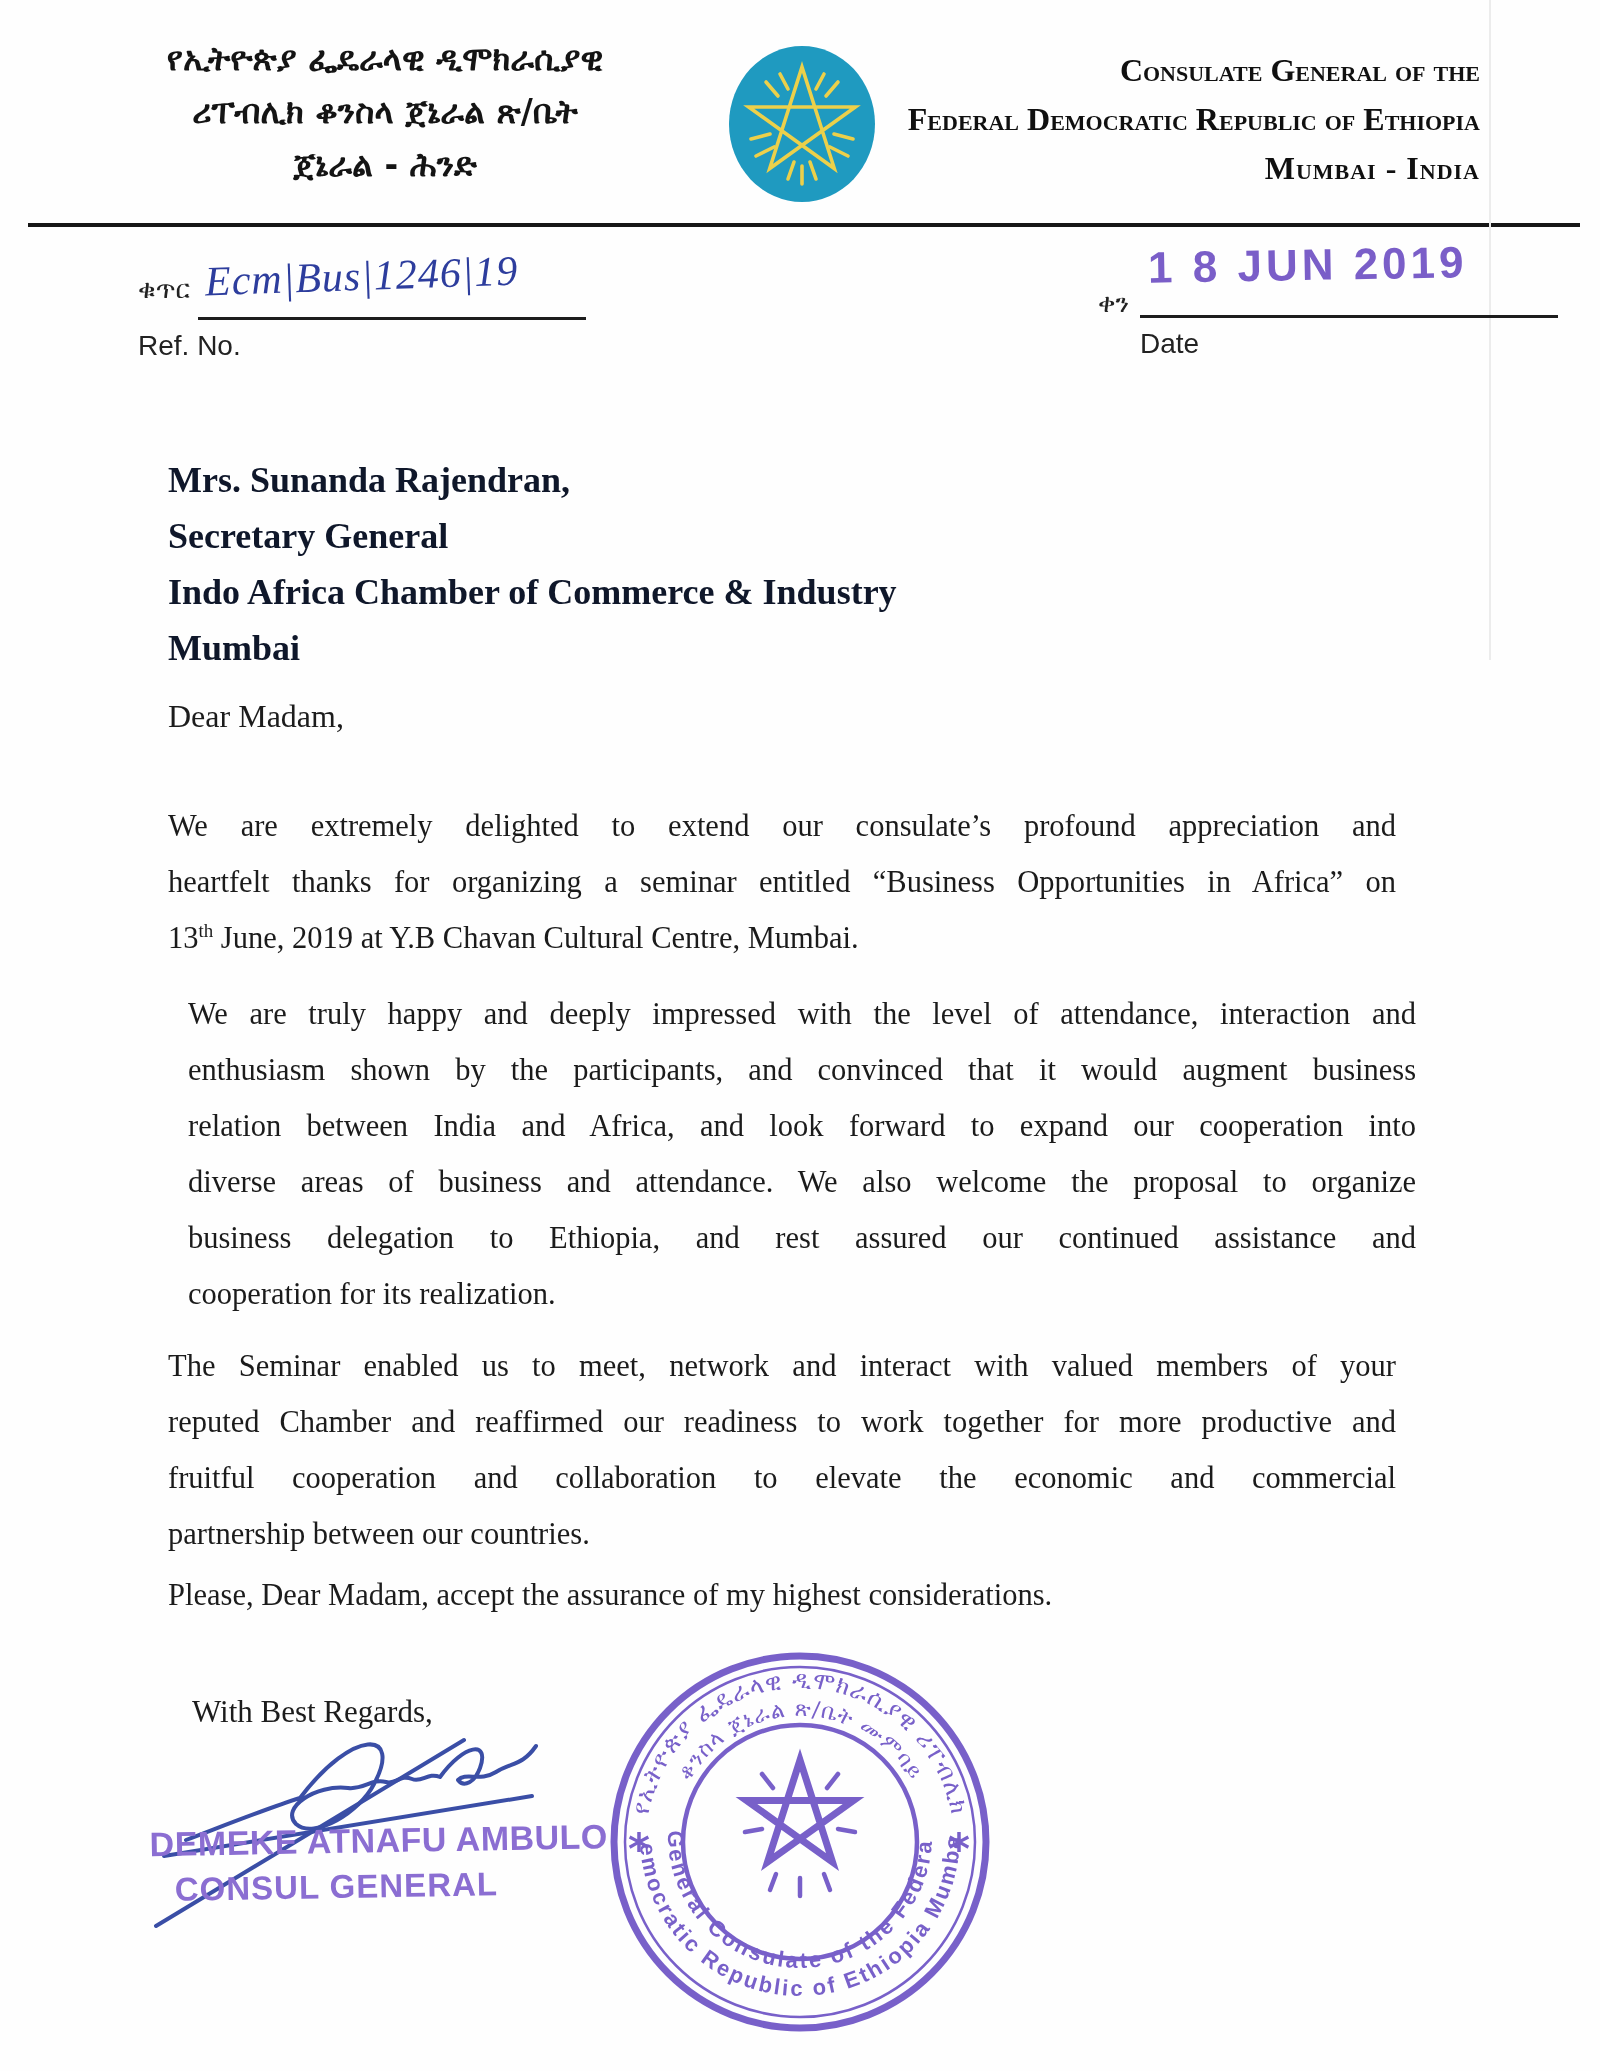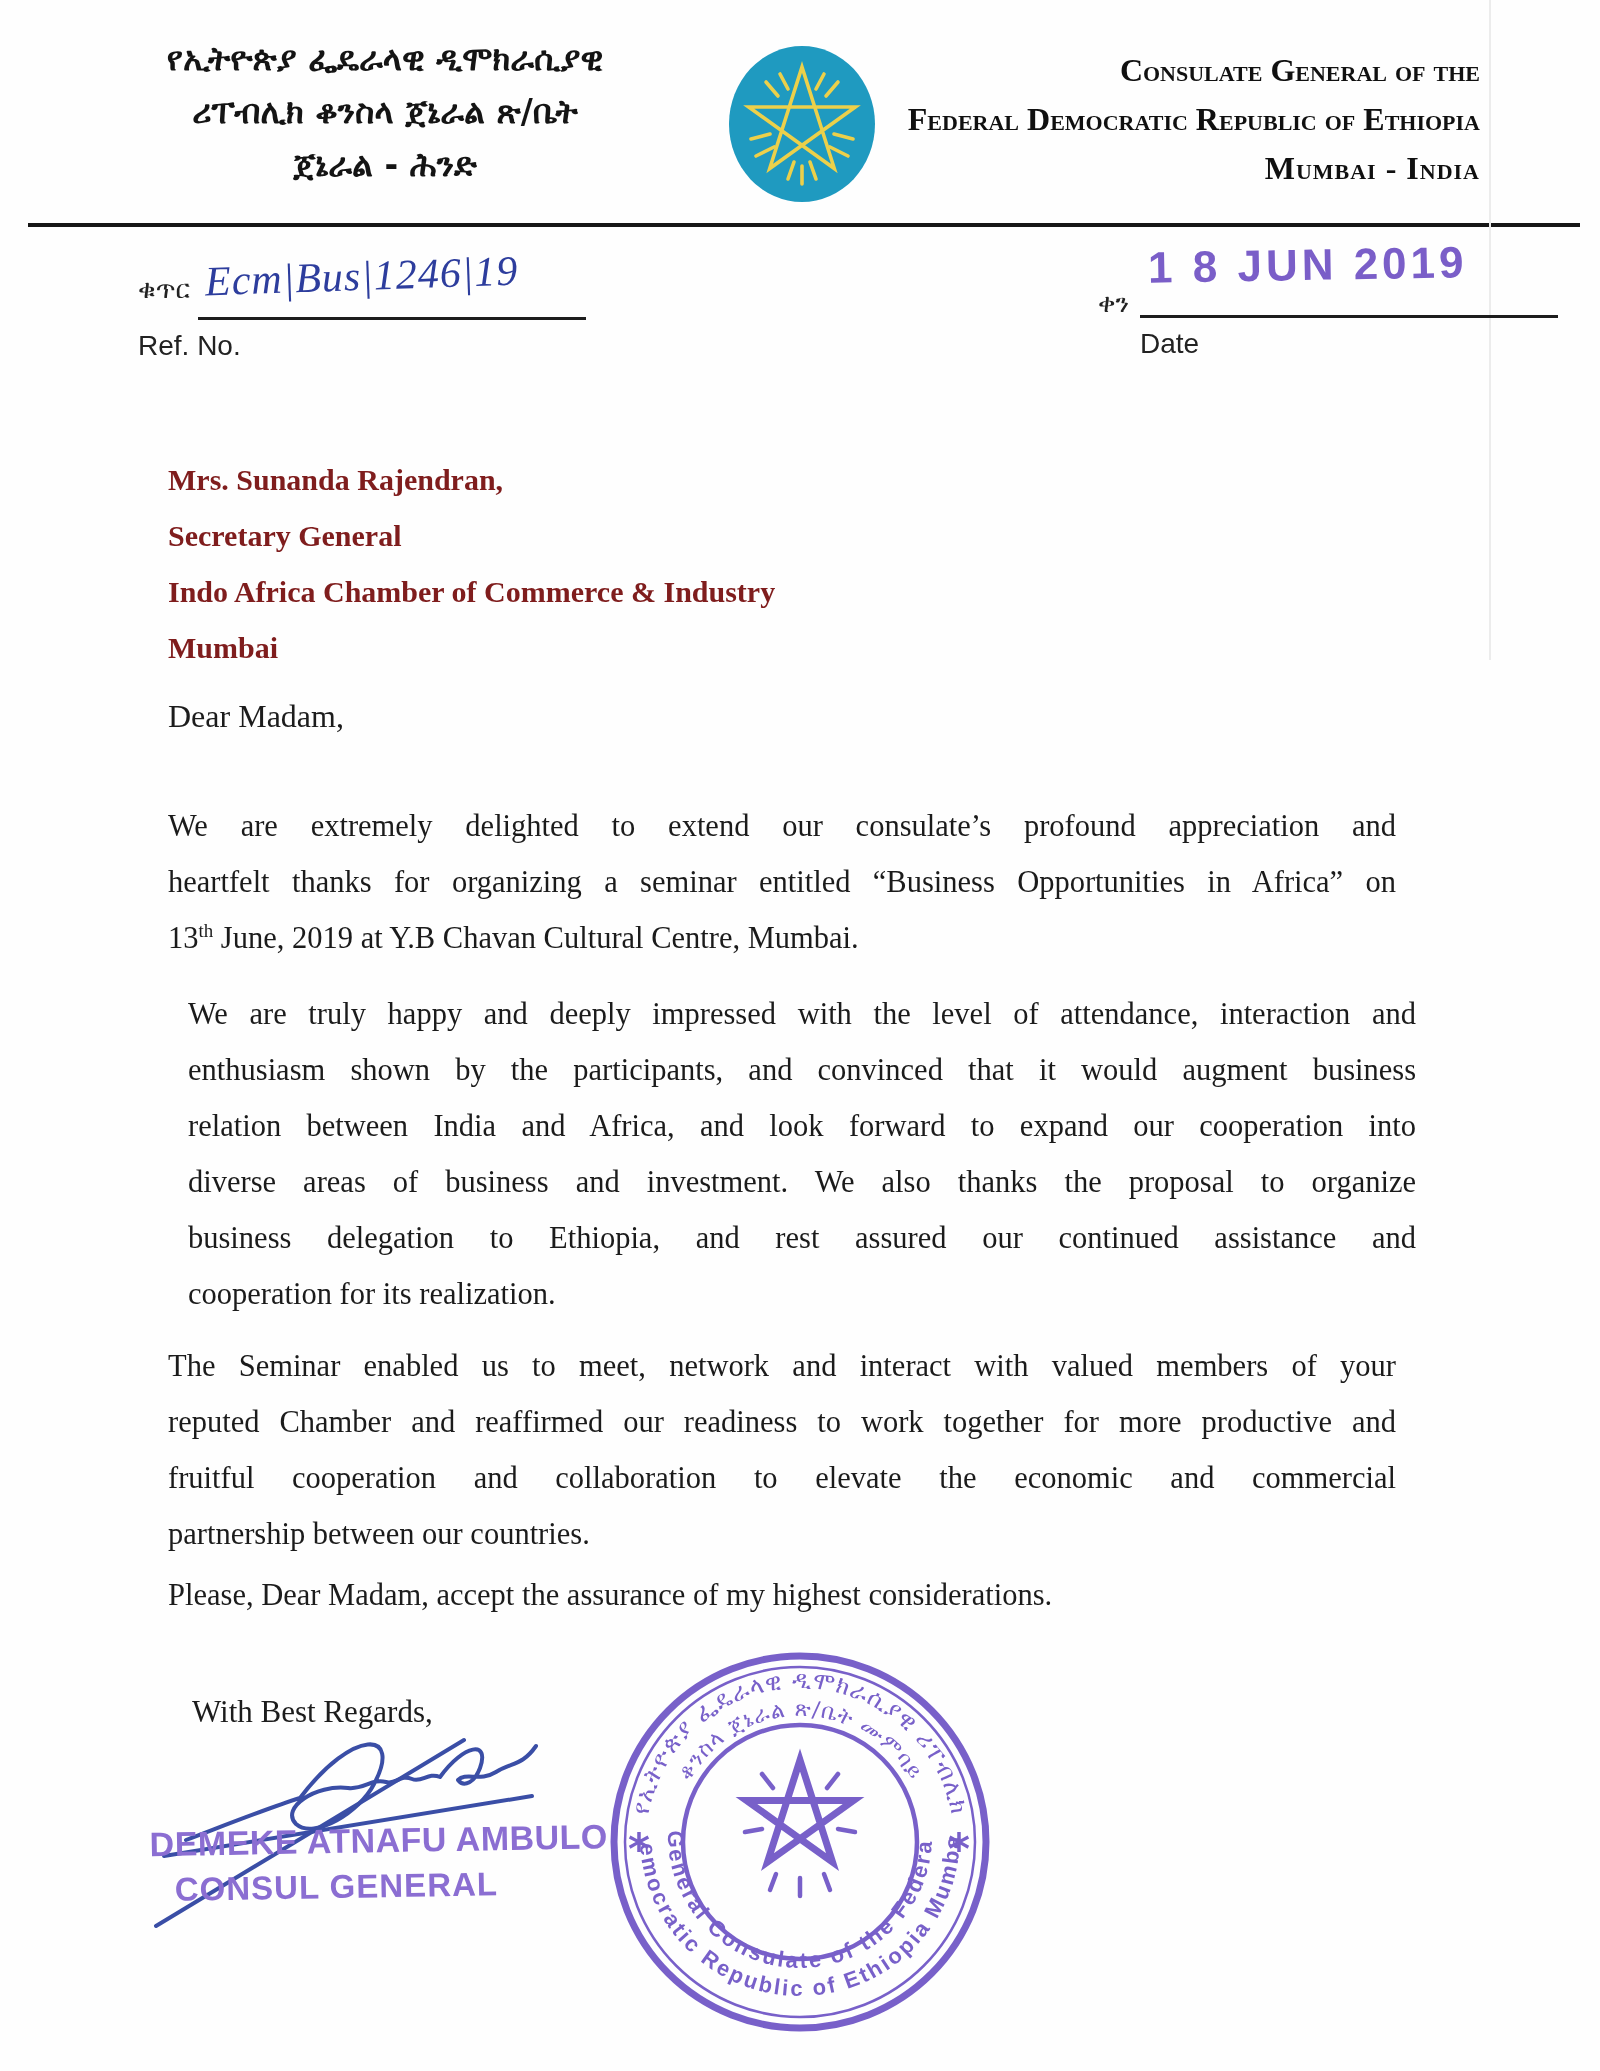--- a/index.html
+++ b/index.html
@@ -23,21 +23,21 @@
   .ref-value{left:205px;top:252px;font-family:"Liberation Serif",serif;font-style:italic;
       font-size:42px;color:#2d3d9d;transform:rotate(-2deg);letter-spacing:1px;}
   .ref-underline{left:198px;top:317px;width:388px;height:3px;background:#1d1d1d;}
   .ref-label-eng{left:138px;top:330px;font-family:"Liberation Sans",sans-serif;font-size:28px;color:#222;}
   .date-label-amh{left:1098px;top:276px;margin-top:12px;}
   .date-stamp{left:1148px;top:240px;font-family:"Liberation Sans",sans-serif;font-weight:bold;
       font-size:44px;color:#7a5ec8;letter-spacing:4px;transform:rotate(-1deg);white-space:nowrap;}
   .date-underline{left:1140px;top:315px;width:418px;height:3px;background:#1d1d1d;}
   .date-label-eng{left:1140px;top:328px;font-family:"Liberation Sans",sans-serif;font-size:28px;color:#222;}
   
-  .recipient{left:168px;top:452px;width:900px;font-weight:bold;font-size:30px;line-height:56px;color:#7f1d1d;}
+  .recipient{left:168px;top:452px;width:900px;font-weight:bold;font-size:36px;line-height:56px;color:#0f172a;}
   .recipient .city{text-decoration-thickness:3px;text-underline-offset:6px;}
   .salutation{left:168px;top:698px;font-size:32px;}
   
   .bodycol{left:168px;width:1228px;font-size:30.5px;color:#1b1b1b;}
   .p1{top:798px;} .p2{top:986px;margin-left:20px;} .p3{top:1338px;}
   .jl{height:56px;line-height:56px;text-align:justify;text-align-last:justify;white-space:nowrap;}
   .jl-last{height:56px;line-height:56px;text-align:left;white-space:nowrap;}
   sup{font-size:0.62em;vertical-align:super;line-height:0;}
   .please{left:168px;top:1578px;font-size:30.5px;}
   .regards{left:192px;top:1694px;font-size:31px;}
@@ -116,21 +116,21 @@
   <div class="abs bodycol p1">
     <div class="jl">We are extremely delighted to extend our consulate’s profound appreciation and</div>
     <div class="jl">heartfelt thanks for organizing a seminar entitled “Business Opportunities in Africa” on</div>
     <div class="jl-last"><span>13</span><sup>th</sup><span> June, 2019 at Y.B Chavan Cultural Centre, Mumbai.</span></div>
   </div>
 
   <div class="abs bodycol p2">
     <div class="jl">We are truly happy  and deeply impressed with the level of attendance, interaction and</div>
     <div class="jl">enthusiasm shown by the participants, and convinced that it would augment business</div>
     <div class="jl">relation between India and Africa, and look forward to expand our cooperation into</div>
-    <div class="jl">diverse areas of business and investment. We also thanks the proposal to organize</div>
+    <div class="jl">diverse areas of business and attendance. We also welcome the proposal to organize</div>
     <div class="jl">business delegation to Ethiopia, and rest assured our continued assistance and</div>
     <div class="jl-last">cooperation for its realization.</div>
   </div>
 
   <div class="abs bodycol p3">
     <div class="jl">The Seminar enabled us to meet, network and interact with valued members of your</div>
     <div class="jl">reputed Chamber and reaffirmed our readiness to work together for more productive and</div>
     <div class="jl">fruitful cooperation and collaboration to elevate the economic and commercial</div>
     <div class="jl-last">partnership between our countries.</div>
   </div>

